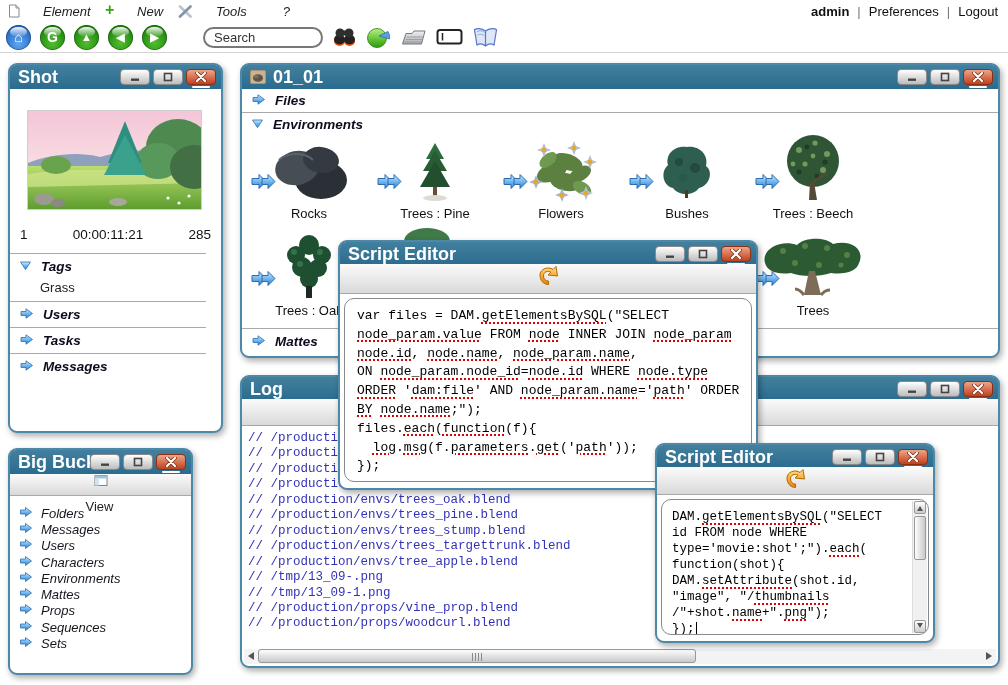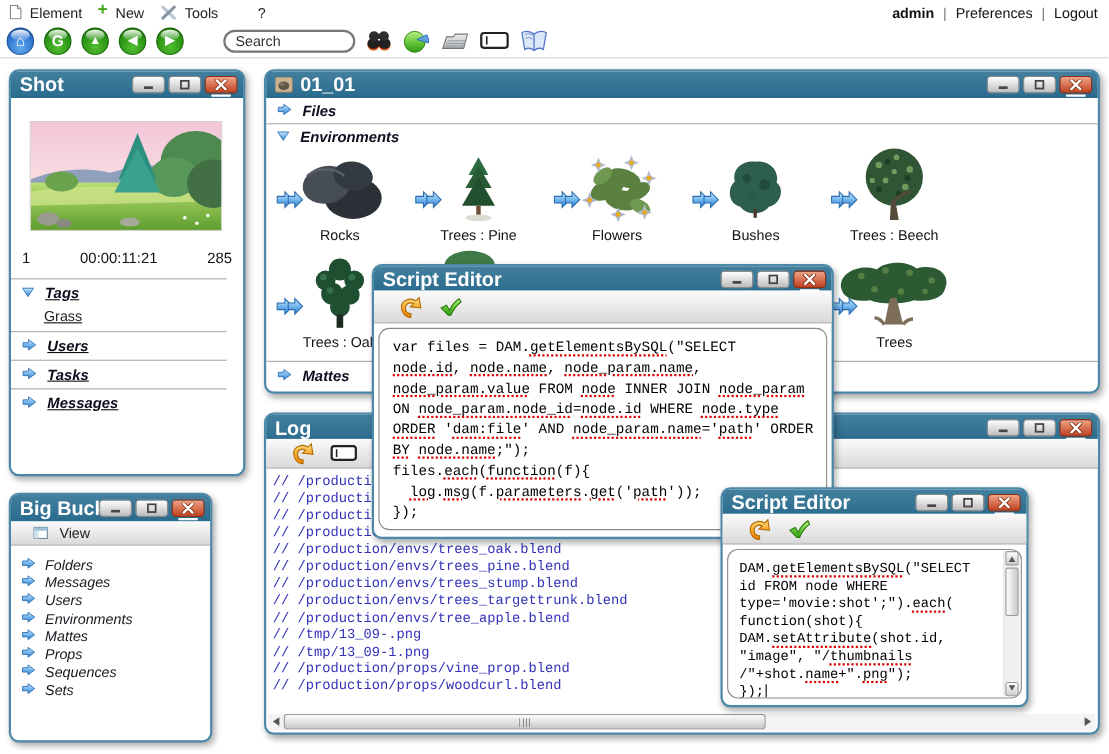--- a/index.html
+++ b/index.html
@@ -1,21 +1,21 @@
 <!DOCTYPE html>
 <html><head>
 <meta charset="utf-8">
 <style>
   *{margin:0;padding:0;box-sizing:border-box;}
   html,body{width:1008px;height:685px;}
   body{position:relative;font-family:"Liberation Sans",sans-serif;font-size:13px;background:#fff;overflow:hidden;color:#111;}
 
   
   .menubar{position:absolute;left:0;top:0;width:1008px;height:22px;display:flex;align-items:center;padding:0 8px;gap:14px;background:#fff;}
-  .menu-item{display:flex;gap:7px;cursor:default;}
+  .menu-item{display:flex;gap:23px;cursor:default;font-style:italic;}
   .menu-item span.lbl{font-size:13px;color:#222;}
   .menu-plus{color:#3aa510;font-weight:bold;font-size:16px;line-height:12px;}
   .menu-right{margin-left:auto;display:flex;align-items:center;gap:8px;padding-right:2px;}
   .menu-right .user{font-weight:bold;}
   .menu-right .sep{color:#777;}
 
   
   .toolbar{position:absolute;left:0;top:22px;width:1008px;height:31px;display:flex;align-items:center;gap:9px;padding:0 6px;background:#fff;border-bottom:1px solid #d4d4d4;}
   .nav-circle{width:25px;height:25px;border-radius:50%;display:inline-flex;align-items:center;justify-content:center;font-weight:bold;color:#fff;position:relative;flex:0 0 auto;box-shadow:inset 0 0 0 1px rgba(0,0,0,.28);}
   .nav-circle::before{content:"";position:absolute;left:4px;right:4px;top:2px;height:10px;border-radius:50%;background:linear-gradient(rgba(255,255,255,.95),rgba(255,255,255,.05));}
@@ -27,31 +27,31 @@
   .tb-icon{display:inline-flex;align-items:center;justify-content:center;flex:0 0 auto;}
 
   
   .window{position:absolute;border:2px solid #4c88a7;border-radius:9px;background:#fff;box-shadow:2px 3px 6px rgba(0,0,0,.33);}
   .titlebar{height:24px;background:linear-gradient(#43809e,#2a6b8e);display:flex;align-items:center;padding:0 5px 0 8px;border-radius:6px 6px 0 0;color:#fff;}
   .titlebar .title{flex:1;font-weight:bold;font-size:18px;white-space:nowrap;overflow:hidden;}
   .win-controls{display:flex;gap:3px;align-items:center;}
   .win-btn{width:30px;height:16px;border-radius:4px;border:1px solid #8a8a8a;background:linear-gradient(#ffffff,#bdbdbd);display:inline-flex;align-items:center;justify-content:center;padding:0;}
   .win-btn.close{background:linear-gradient(#f0a488,#bf411f);border-color:#8c2f12;position:relative;}
   .win-btn.close::after{content:"";position:absolute;left:5px;right:5px;bottom:-4px;height:2px;background:#fff;border-radius:1px;}
-  .grad-bar{background:linear-gradient(#fbfbfb,#d9d9d9);border-bottom:1px solid #a8a8a8;display:flex;align-items:center;gap:12px;padding:0 20px;}
+  .grad-bar{background:linear-gradient(#fbfbfb,#d9d9d9);border-bottom:1px solid #a8a8a8;display:flex;align-items:center;gap:12px;padding:0 20px;flex-direction:column;}
 
   
   .section-row{display:flex;align-items:center;gap:9px;padding:0 9px;font-weight:bold;font-style:italic;color:#0c0c1e;font-size:13.5px;}
   .bt{border-top:1px solid #a9a9a9;}
 
   
   #shot-window{left:8px;top:63px;width:215px;height:370px;z-index:3;}
   .shot-img{position:absolute;top:45px;left:17px;width:175px;height:100px;border:1px solid #cfcfcf;}
   .shot-nums{position:absolute;top:162px;left:0;right:0;display:flex;justify-content:space-between;padding:0 10px;font-size:13.5px;color:#111;}
-  .shot-sections{position:absolute;top:188px;left:0;right:15px;text-decoration:underline;}
+  .shot-sections{position:absolute;top:188px;left:0;right:15px;}
   .shot-sections .section-row{height:25px;}
   .tag-item{padding:2px 9px 4px 30px;font-size:13px;color:#222;height:23px;}
 
   
   #bbb-window{left:8px;top:448px;width:185px;height:227px;z-index:3;}
   .bbb-menurow{height:22px;font-size:13px;color:#222;}
   .bbb-items{padding:9px 0 0 9px;}
   .bbb-item{display:flex;align-items:center;gap:8px;height:16.3px;font-style:italic;font-size:13px;color:#16161e;}
 
   
@@ -342,20 +342,26 @@
         <span><svg width="14" height="12">
             <path d="M1.5 4 L6.5 4 L6.5 1.5 L12.5 6 L6.5 10.5 L6.5 8 L1.5 8 Z" fill="url(#gAr)" stroke="#2a6db0" stroke-width=".8"></path>
           </svg></span>
         <span>Messages</span>
       </div>
     <div class="bbb-item">
         <span><svg width="14" height="12">
             <path d="M1.5 4 L6.5 4 L6.5 1.5 L12.5 6 L6.5 10.5 L6.5 8 L1.5 8 Z" fill="url(#gAr)" stroke="#2a6db0" stroke-width=".8"></path>
           </svg></span>
         <span>Users</span>
+      </div>
+    <div class="bbb-item">
+        <span><svg width="14" height="12">
+            <path d="M1.5 4 L6.5 4 L6.5 1.5 L12.5 6 L6.5 10.5 L6.5 8 L1.5 8 Z" fill="url(#gAr)" stroke="#2a6db0" stroke-width=".8"></path>
+          </svg></span>
+        <span>Characters</span>
       </div>
     <div class="bbb-item">
         <span><svg width="14" height="12">
             <path d="M1.5 4 L6.5 4 L6.5 1.5 L12.5 6 L6.5 10.5 L6.5 8 L1.5 8 Z" fill="url(#gAr)" stroke="#2a6db0" stroke-width=".8"></path>
           </svg></span>
         <span>Environments</span>
       </div>
     <div class="bbb-item">
         <span><svg width="14" height="12">
             <path d="M1.5 4 L6.5 4 L6.5 1.5 L12.5 6 L6.5 10.5 L6.5 8 L1.5 8 Z" fill="url(#gAr)" stroke="#2a6db0" stroke-width=".8"></path>
@@ -684,22 +690,22 @@
         </svg>
       </span>
     <span class="tb-icon">
         <svg width="24" height="20">
           <path d="M3 11 L8 8.5 L10.5 13 C13 8 16 4.5 19.5 2.5 L21 5.5 C17 8.5 13.8 13 12 17.5 L9.5 17.5 Z" fill="url(#gGr)" stroke="#2a7d0e"></path>
         </svg>
       </span>
   </div>
   <div class="code-box">
       <div class="code-line"><span>var files = DAM.</span><span class="sp">getElementsBySQL</span><span>("SELECT</span></div>
+      <div class="code-line"><span class="sp">node_param.value</span><span> FROM </span><span class="sp">node</span><span> INNER JOIN </span><span class="sp">node_param</span></div>
       <div class="code-line"><span class="sp">node.id</span><span>, </span><span class="sp">node.name</span><span>, </span><span class="sp">node_param.name</span><span>,</span></div>
-      <div class="code-line"><span class="sp">node_param.value</span><span> FROM </span><span class="sp">node</span><span> INNER JOIN </span><span class="sp">node_param</span></div>
       <div class="code-line"><span>ON </span><span class="sp">node_param.node_id</span><span>=</span><span class="sp">node.id</span><span> WHERE </span><span class="sp">node.type</span></div>
       <div class="code-line"><span class="sp">ORDER</span><span> '</span><span class="sp">dam:file</span><span>' AND </span><span class="sp">node_param.name</span><span>='</span><span class="sp">path</span><span>' ORDER</span></div>
       <div class="code-line"><span class="sp">BY</span><span> </span><span class="sp">node.name</span><span>;");</span></div>
       <div class="code-line"><span>files.</span><span class="sp">each</span><span>(</span><span class="sp">function</span><span>(f){</span></div>
       <div class="code-line"><span>  </span><span class="sp">log</span><span>.</span><span class="sp">msg</span><span>(f.</span><span class="sp">parameters</span><span>.</span><span class="sp">get</span><span>('</span><span class="sp">path</span><span>'));</span></div>
       <div class="code-line"><span>});</span></div>
     </div>
 </div>
 
 <div class="window" id="script-editor-2">

